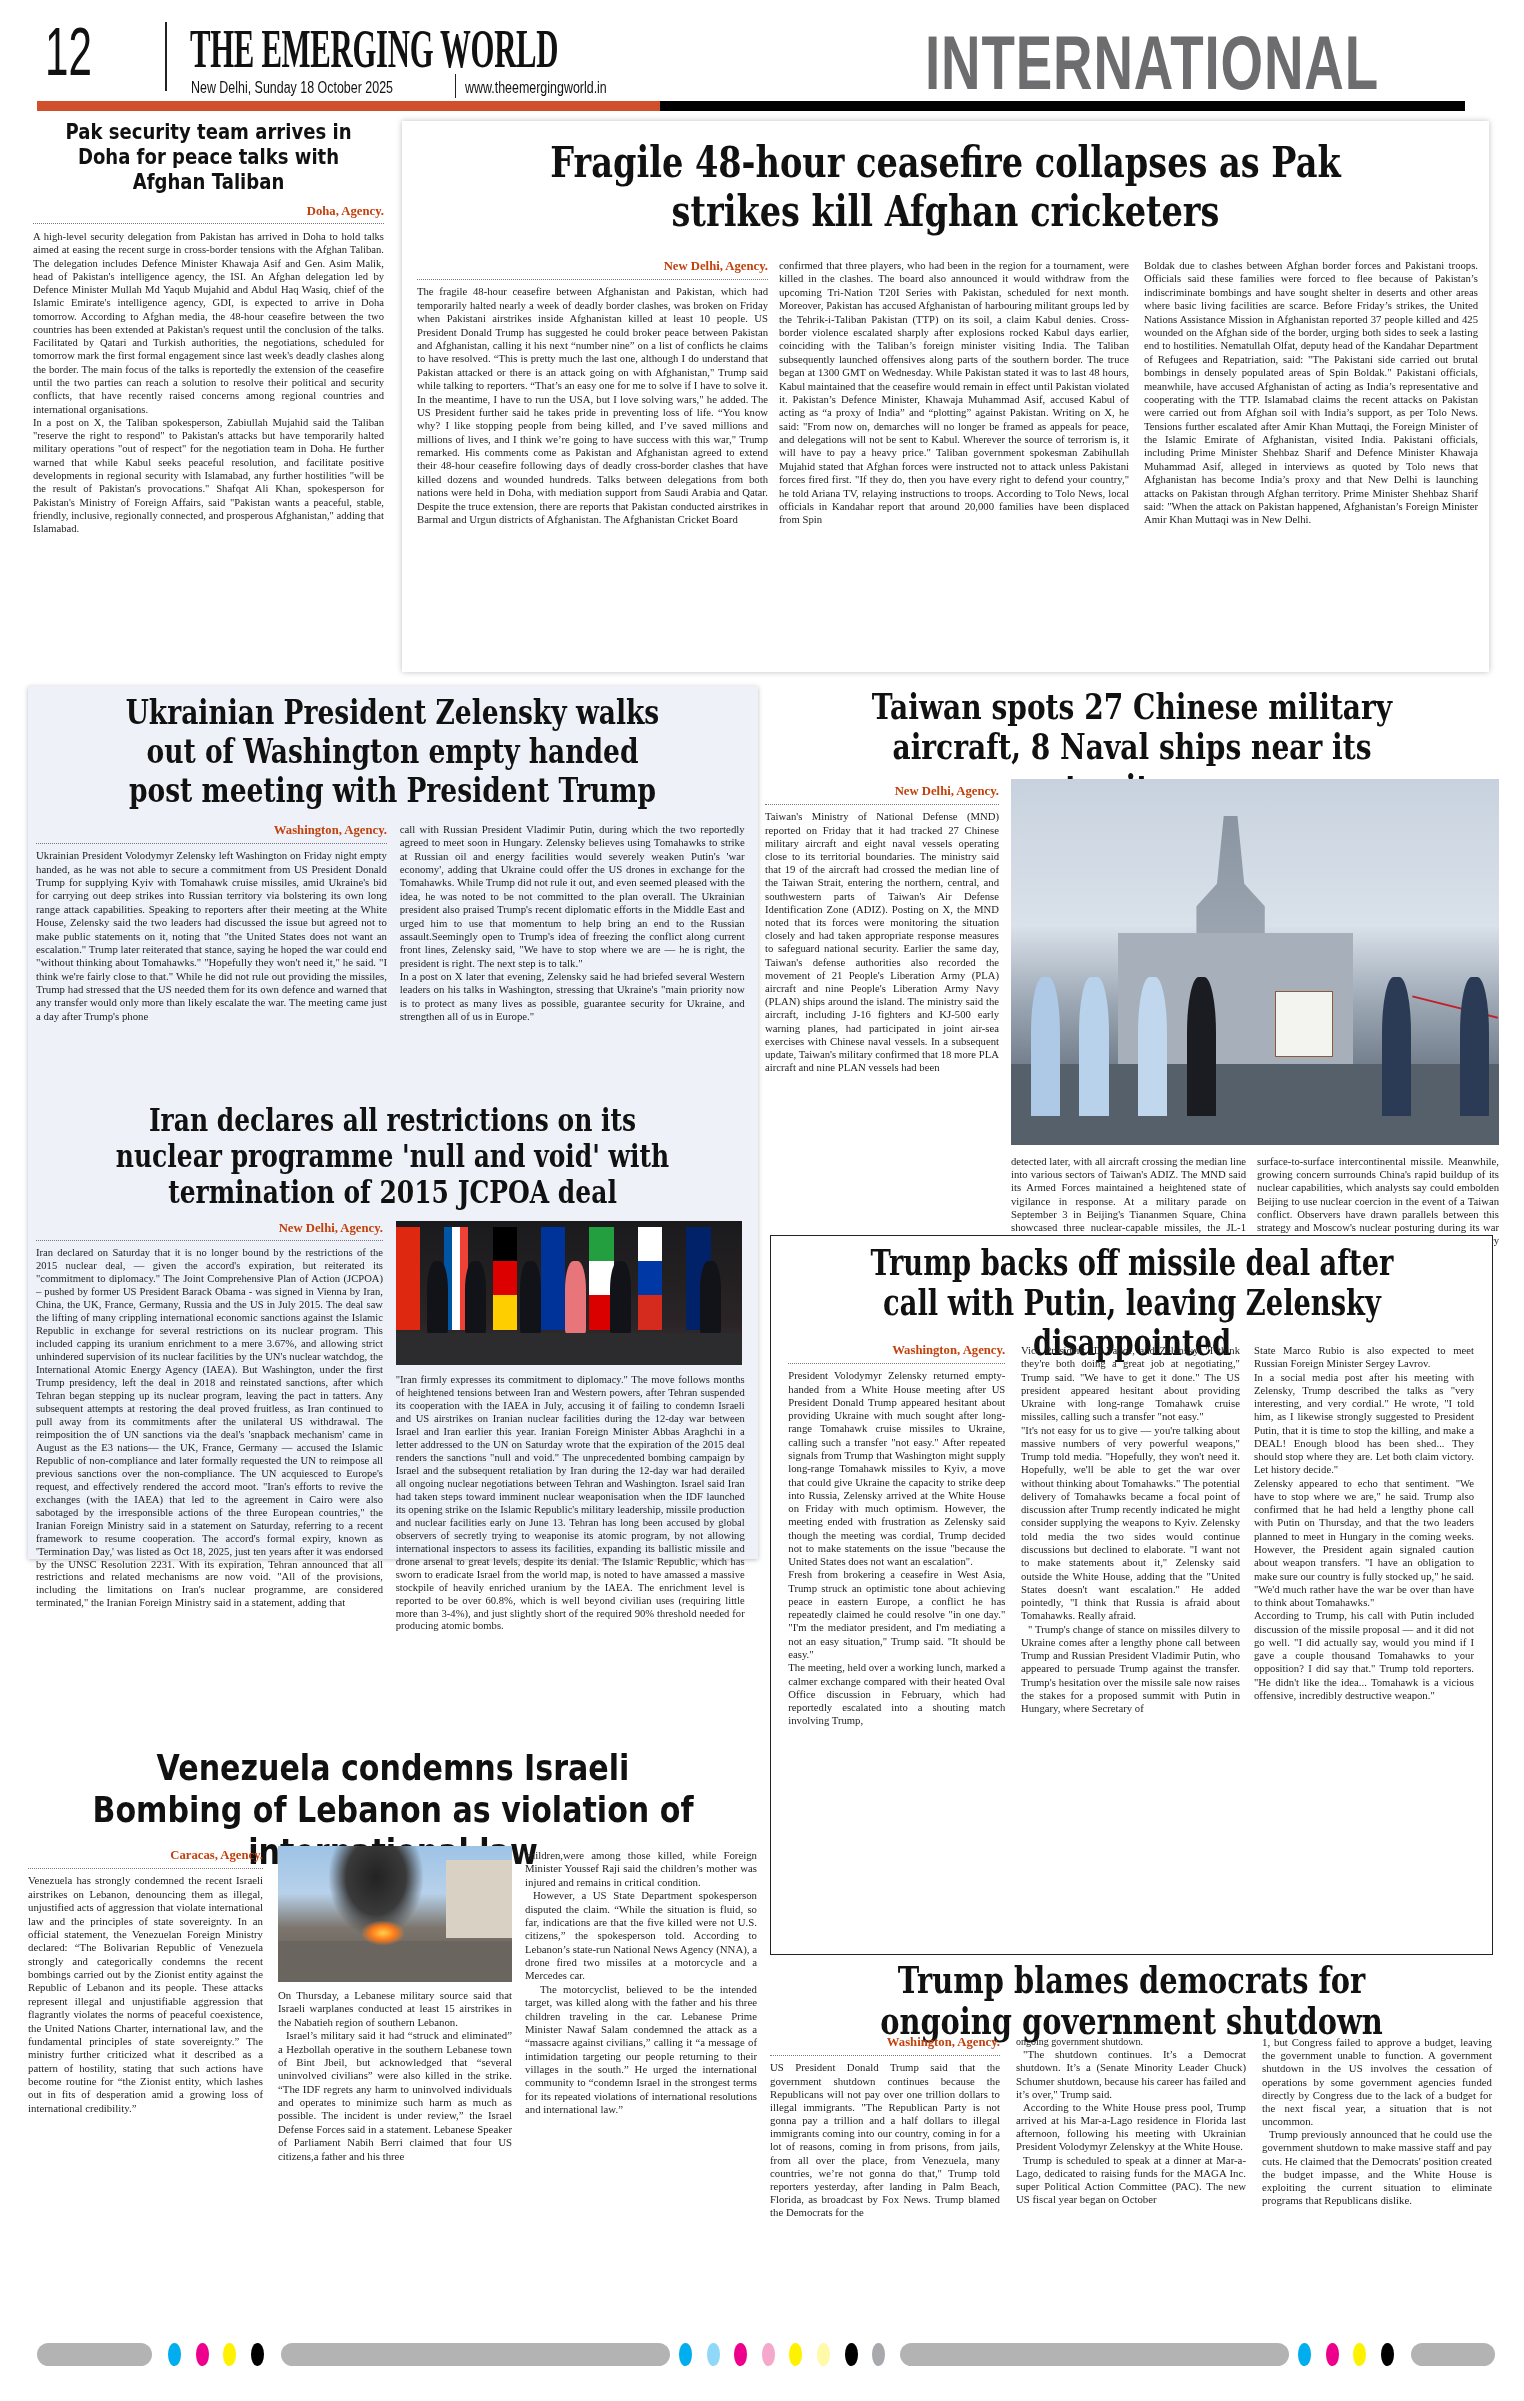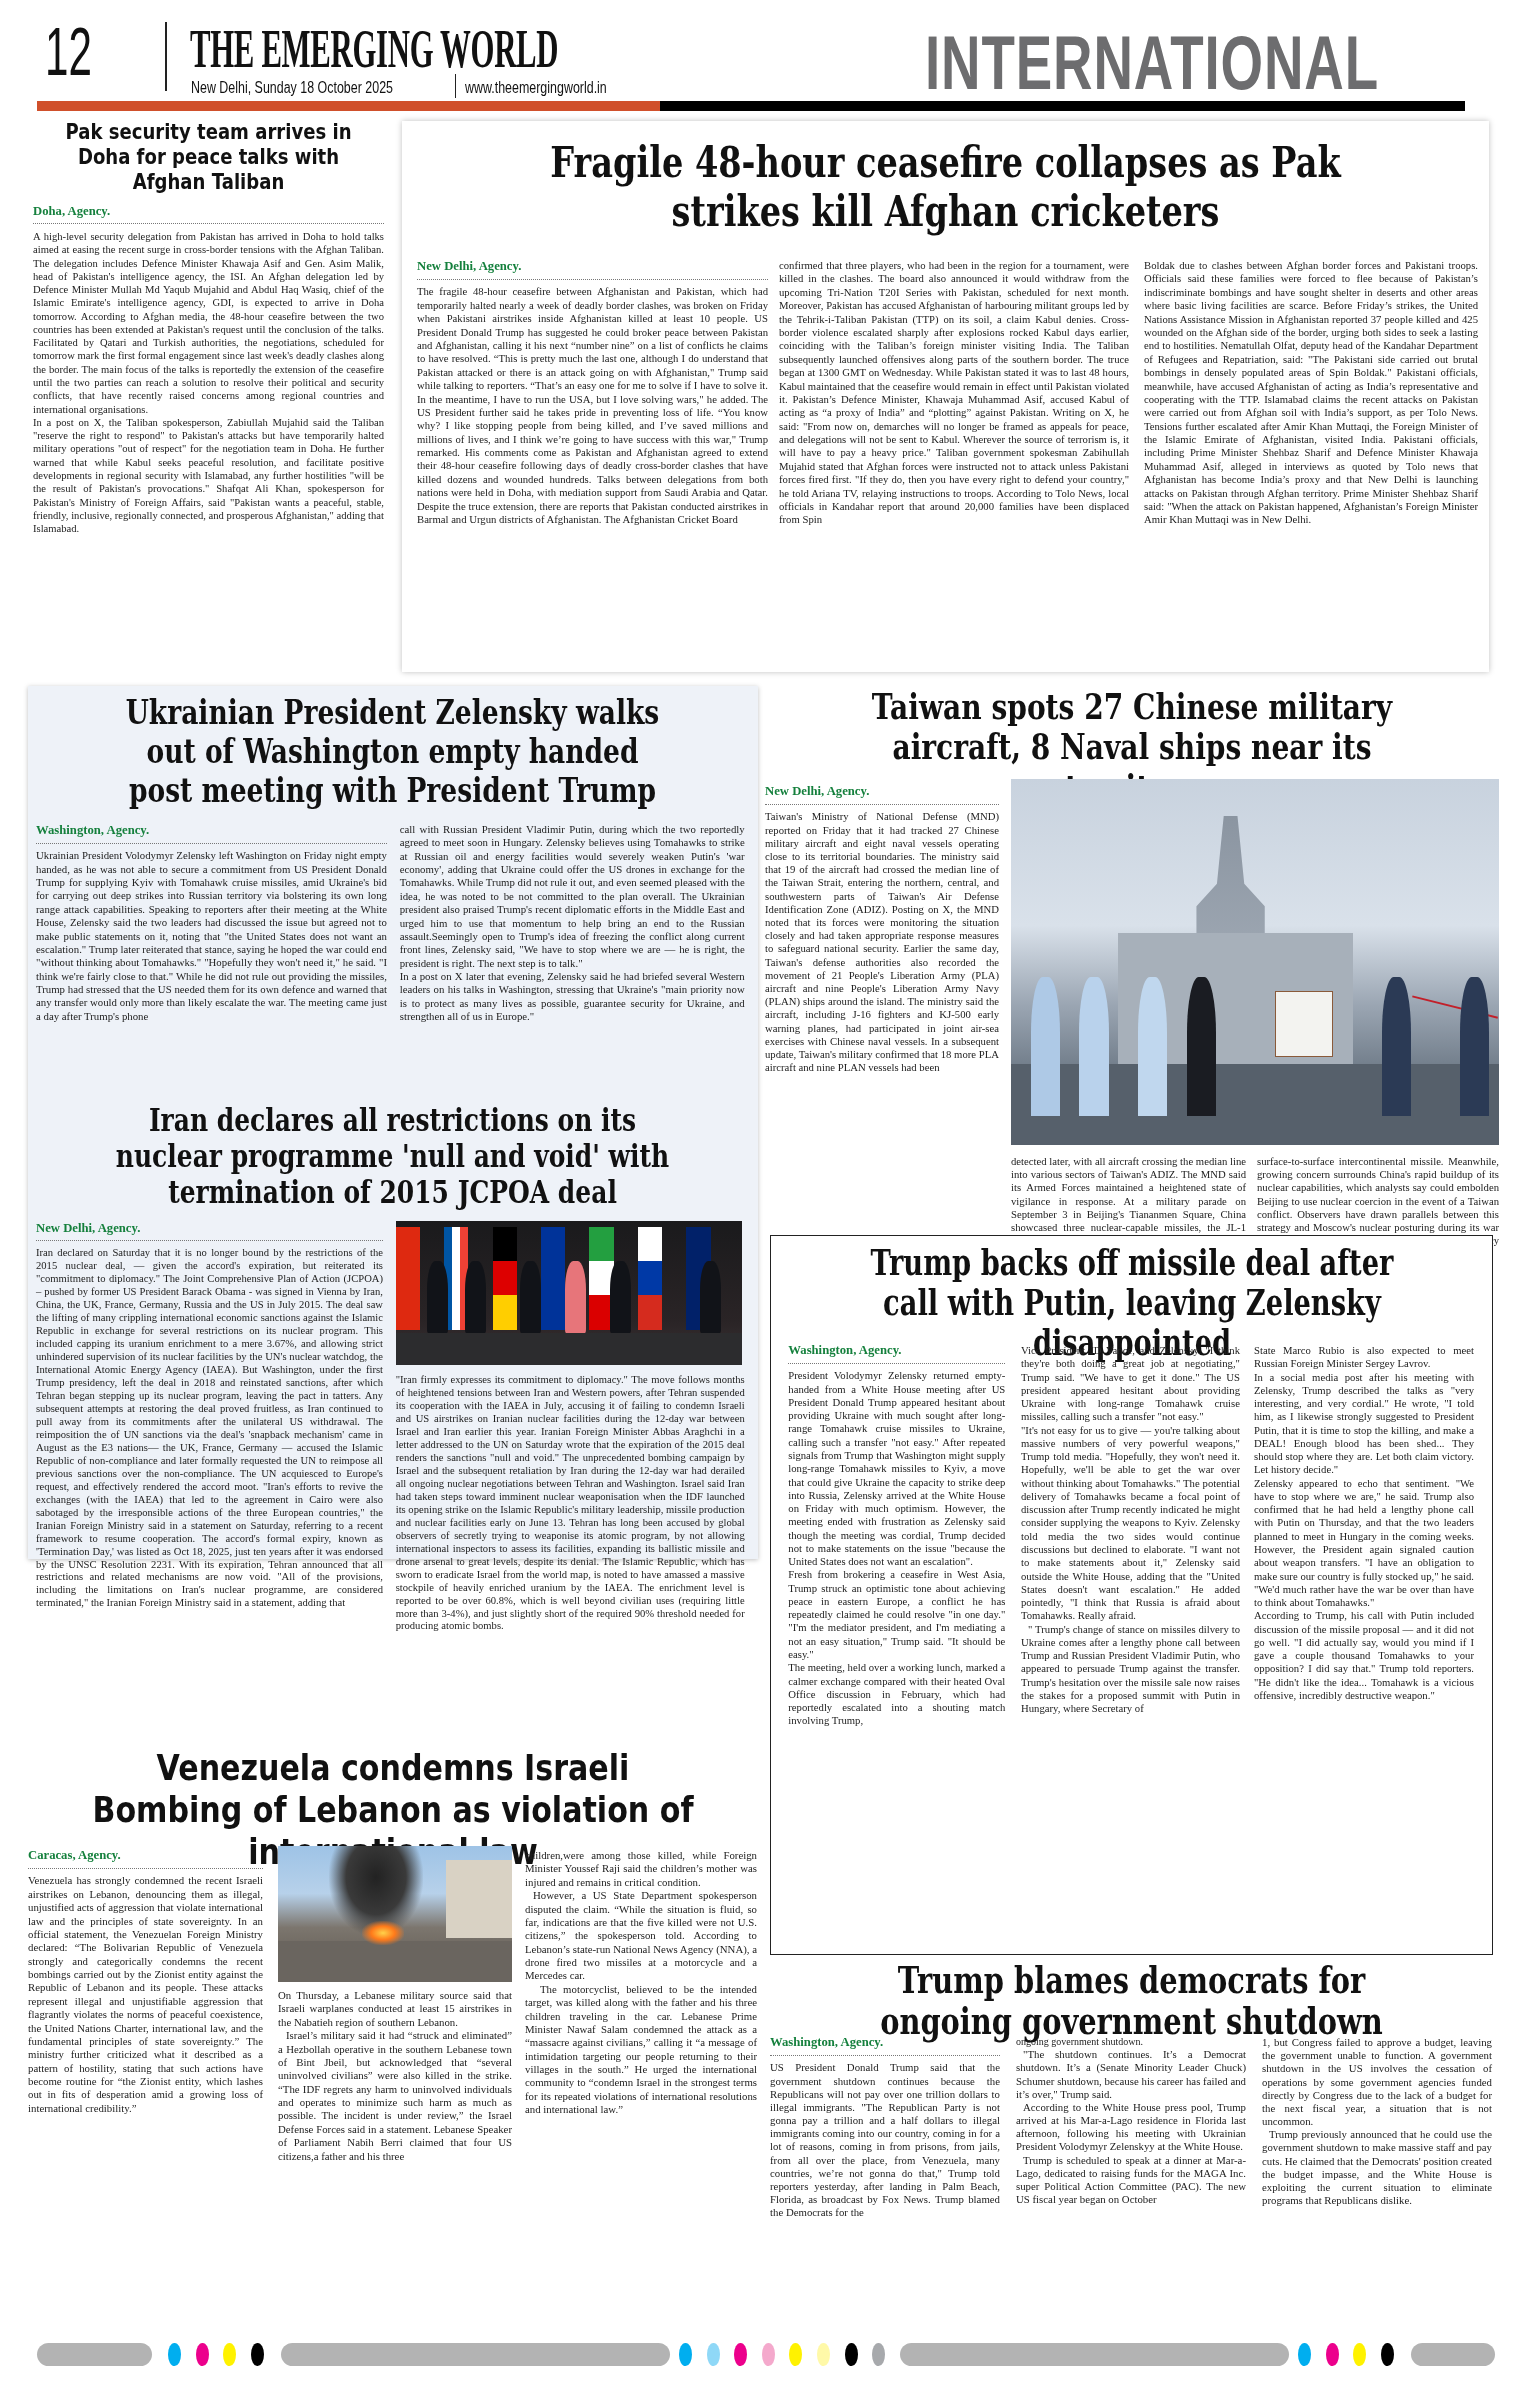--- a/index.html
+++ b/index.html
@@ -16,21 +16,21 @@
   .date-divider { left: 455px; top: 74px; width: 1.2px; height: 24px; background: #222; }
   .website { left: 465px; top: 77px; font-family: "Liberation Sans", sans-serif; font-size: 17.3px; transform: scaleX(0.72); transform-origin: left top; white-space: nowrap; color: #111; }
   .section-title { left: 925px; top: 25px; font-family: "Liberation Sans", sans-serif; font-weight: bold; font-size: 76px; line-height: 1; color: #6d6d6f; transform: scaleX(0.72); transform-origin: left top; white-space: nowrap; letter-spacing: 1.2px; }
   .rule-orange { left: 37px; top: 101px; width: 624px; height: 10.4px; background: #d0502b; }
   .rule-black { left: 660px; top: 101px; width: 805px; height: 10.4px; background: #000; }
 
   
   .headline { font-family: "DejaVu Serif", serif; font-weight: bold; text-align: center; line-height: 1.08; color: #111; }
   .headline.sans { font-family: "DejaVu Sans", sans-serif; }
   .condensed { transform: scaleX(0.78); transform-origin: center top; }
-  .byline { font-family: "Liberation Serif", serif; font-weight: bold; text-align: left; font-size: 14px; padding-bottom: 4.6px; border-bottom: 1.2px dotted #777; margin-bottom: 5.8px; color: #15803d; }
+  .byline { font-family: "Liberation Serif", serif; font-weight: bold; text-align: right; font-size: 14px; padding-bottom: 4.6px; border-bottom: 1.2px dotted #777; margin-bottom: 5.8px; color: #c2410c; }
   .body-text { font-family: "Liberation Serif", serif; font-size: 11.2px; line-height: 1.265; text-align: justify; color: #222; hyphens: auto; }
 
   .box { background: #fff; box-shadow: 0 0 5.8px rgba(0,0,0,0.25); }
   .tinted { background: #eef2f8; box-shadow: 0 1.2px 4.6px rgba(0,0,0,0.25); }
   .bordered { border: 1.2px solid #222; background: #fff; }
 
   
   .photo { overflow: hidden; position: absolute; }
   .ship-photo { background: linear-gradient(180deg, #c8d2de 0%, #d9e1ea 40%, #9aa5b2 62%, #6f7b88 80%, #4c5560 100%); }
   .ship-photo .tower { position: absolute; left: 38%; top: 10%; width: 14%; height: 62%; background: linear-gradient(180deg,#8b95a1,#a9b2bd); clip-path: polygon(40% 0,60% 0,70% 30%,100% 40%,100% 100%,0 100%,0 40%,30% 30%); }

